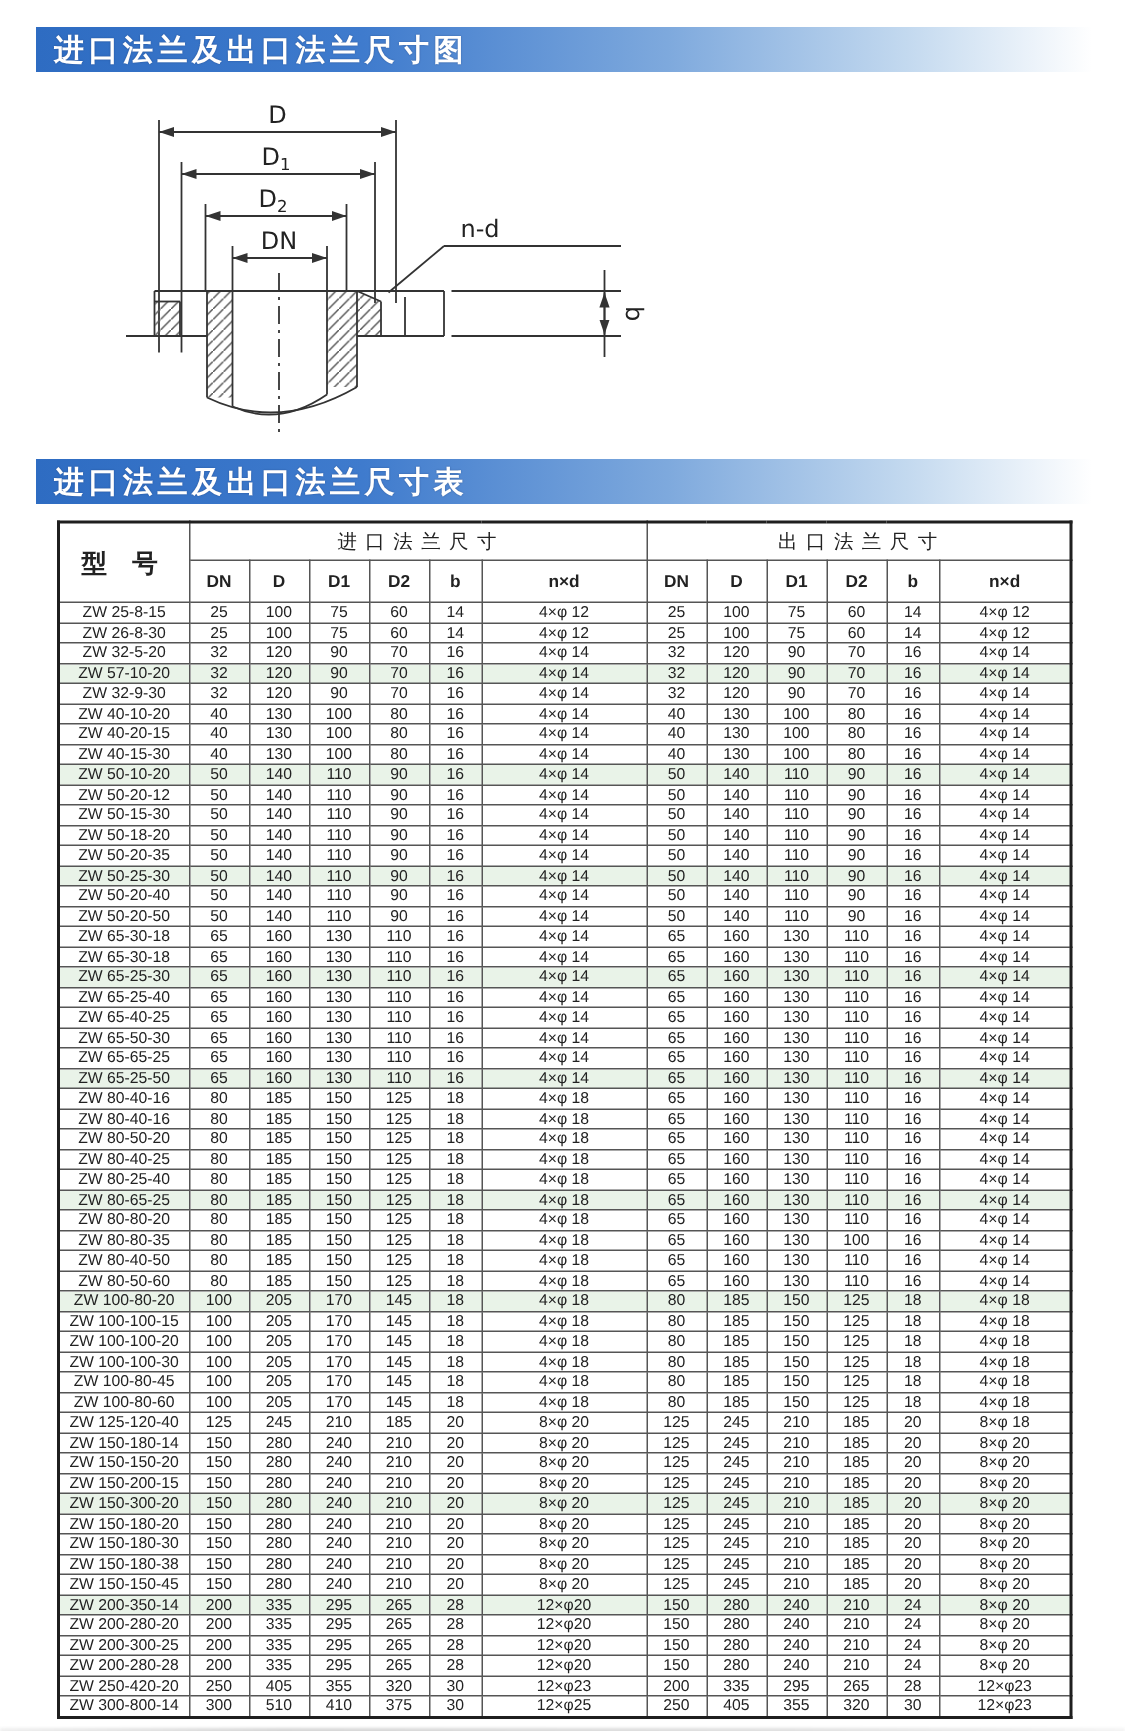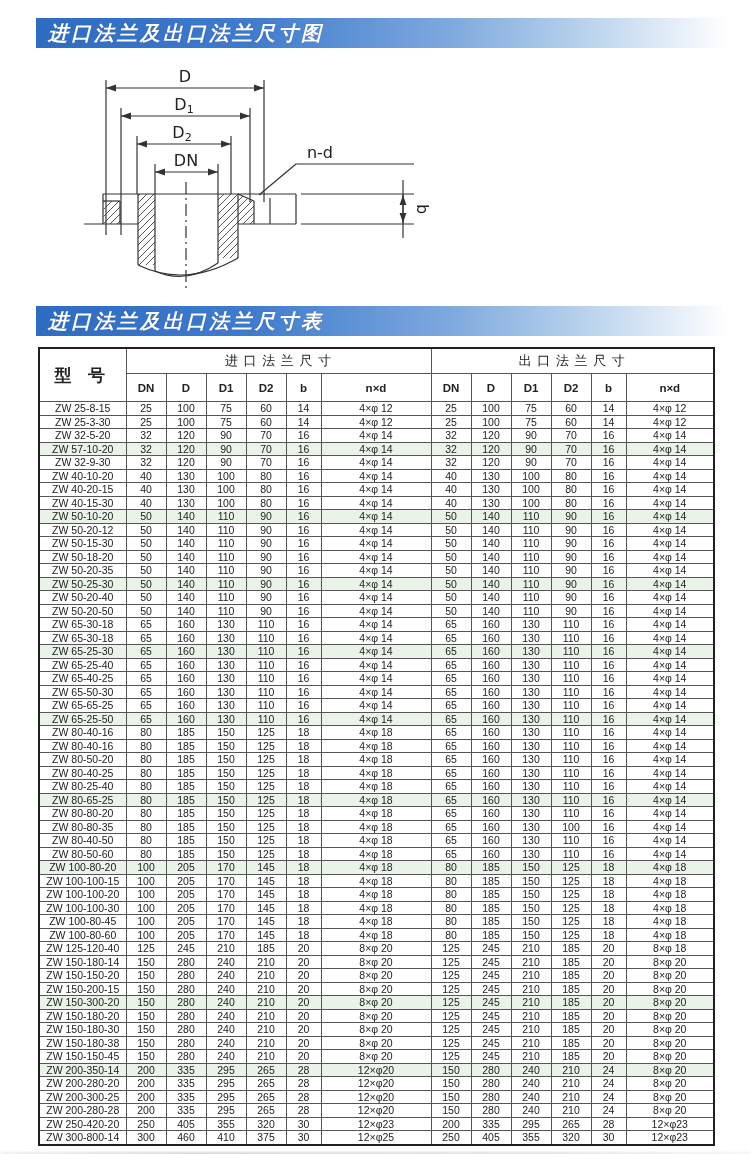--- a/index.html
+++ b/index.html
@@ -1,23 +1,22 @@
 <!DOCTYPE html>
 <html><head>
 <meta charset="utf-8">
 <style>
   html,body{margin:0;padding:0;}
   body{
     width:750px;height:1154px;background:#ffffff;position:relative;overflow:hidden;
     font-family:"Liberation Sans","DejaVu Sans",sans-serif;
   }
   .bar{
-    height:30px;margin-left:36px;display:flex;align-items:center;padding-left:12px;
+    height:30px;margin-left:24px;display:flex;align-items:center;padding-left:12px;
     background:linear-gradient(90deg,#2e6cc2 0%,#3f7bcd 30%,#7ea9dd 58%,#c3d9ef 80%,#ffffff 97%);
-    font-style:italic;
   }
   #bar1{margin-top:18px;}
   #bar2{margin-top:6px;align-items:center;}
   .bar-title{
     color:#ffffff;font-size:20px;font-weight:bold;letter-spacing:3px;
     text-shadow:0 0 1px rgba(10,20,60,.45);white-space:nowrap;
   }
   .diagram-wrap{position:relative;height:252px;}
   .diagram-wrap svg{position:absolute;left:58px;top:4px;}
   .dline{stroke:#333;stroke-width:1.2;fill:none;}
@@ -175,21 +174,21 @@
           <td>14</td>
           <td>4×φ 12</td>
           <td>25</td>
           <td>100</td>
           <td>75</td>
           <td>60</td>
           <td>14</td>
           <td>4×φ 12</td>
         </tr>
         <tr>
-          <td>ZW 25-3-30</td>
+          <td>ZW 26-8-30</td>
           <td>25</td>
           <td>100</td>
           <td>75</td>
           <td>60</td>
           <td>14</td>
           <td>4×φ 12</td>
           <td>25</td>
           <td>100</td>
           <td>75</td>
           <td>60</td>
@@ -972,21 +971,21 @@
           <td>200</td>
           <td>335</td>
           <td>295</td>
           <td>265</td>
           <td>28</td>
           <td>12×φ23</td>
         </tr>
         <tr>
           <td>ZW 300-800-14</td>
           <td>300</td>
-          <td>460</td>
+          <td>510</td>
           <td>410</td>
           <td>375</td>
           <td>30</td>
           <td>12×φ25</td>
           <td>250</td>
           <td>405</td>
           <td>355</td>
           <td>320</td>
           <td>30</td>
           <td>12×φ23</td>

